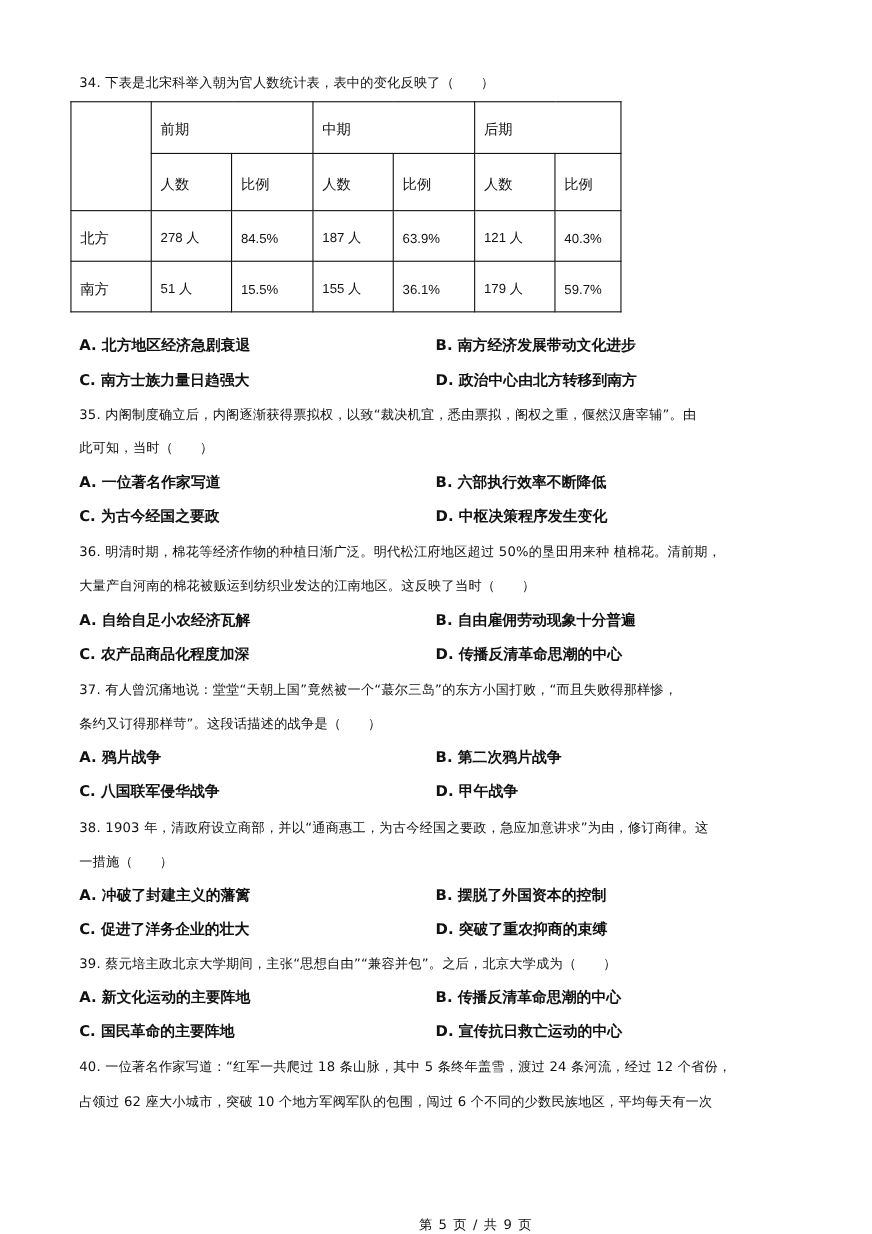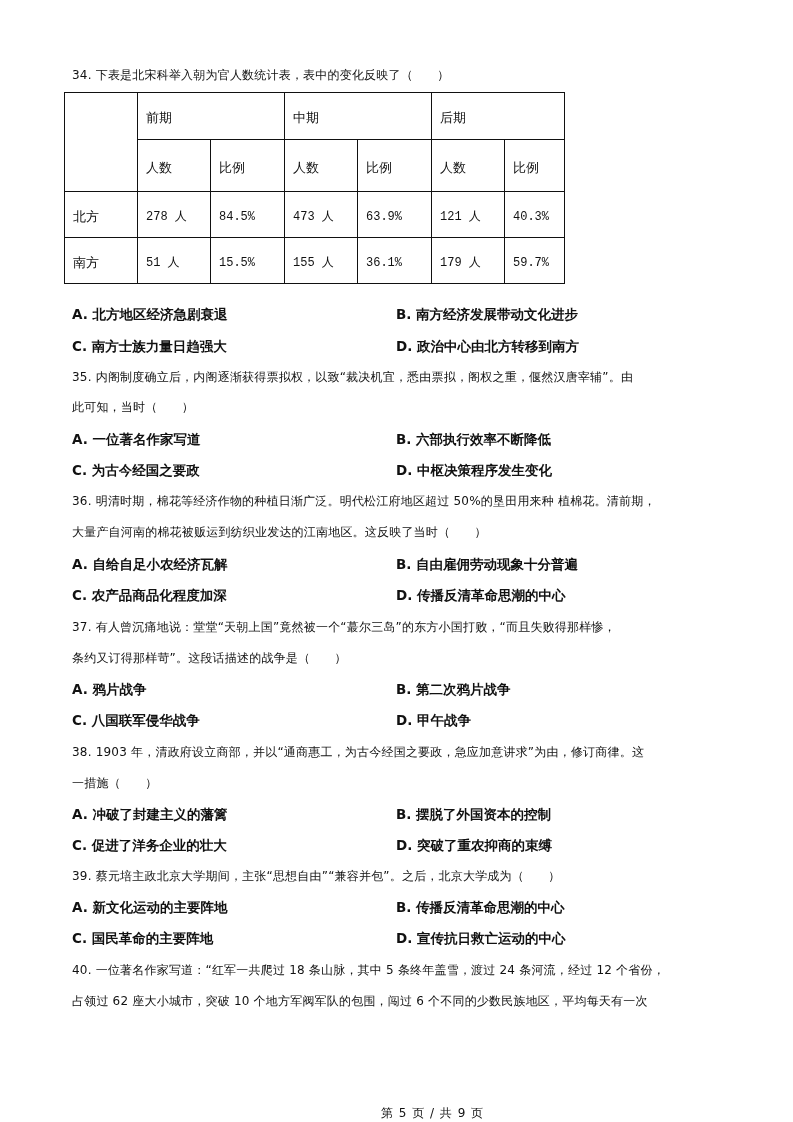--- a/index.html
+++ b/index.html
@@ -18,21 +18,21 @@
   .optB { left: 396px; }
   table.data {
     position: absolute; left: 64px; top: 92px;
     border-collapse: collapse; table-layout: fixed;
     width: 500px;
   }
   table.data td {
     border: 1.3px solid #111; padding: 4px 0 0 8px;
     font-size: 13px; vertical-align: middle; white-space: nowrap;
   }
-  table.data td.mono { font-family: Liberation Mono, monospace; font-size: 12px; }
+  table.data td.mono { font-family: Liberation Sans, sans-serif; font-size: 12px; }
   .r1 td { height: 42px; }
   .r2 td { height: 47px; }
   .r3 td { height: 41px; }
   .r4 td { height: 41px; }
   .footer {
     position: absolute; top: 1105px; left: 0; width: 793px; text-align: center;
     font-size: 12px; letter-spacing: 1px; margin-left: 36px;
   }
 </style>
 </head>
@@ -62,21 +62,21 @@
     <td>比例</td>
     <td>人数</td>
     <td>比例</td>
     <td>人数</td>
     <td>比例</td>
   </tr>
   <tr class="r3">
     <td>北方</td>
     <td class="mono">278 人</td>
     <td class="mono">84.5%</td>
-    <td class="mono">473 人</td>
+    <td class="mono">187 人</td>
     <td class="mono">63.9%</td>
     <td class="mono">121 人</td>
     <td class="mono">40.3%</td>
   </tr>
   <tr class="r4">
     <td>南方</td>
     <td class="mono">51 人</td>
     <td class="mono">15.5%</td>
     <td class="mono">155 人</td>
     <td class="mono">36.1%</td>

